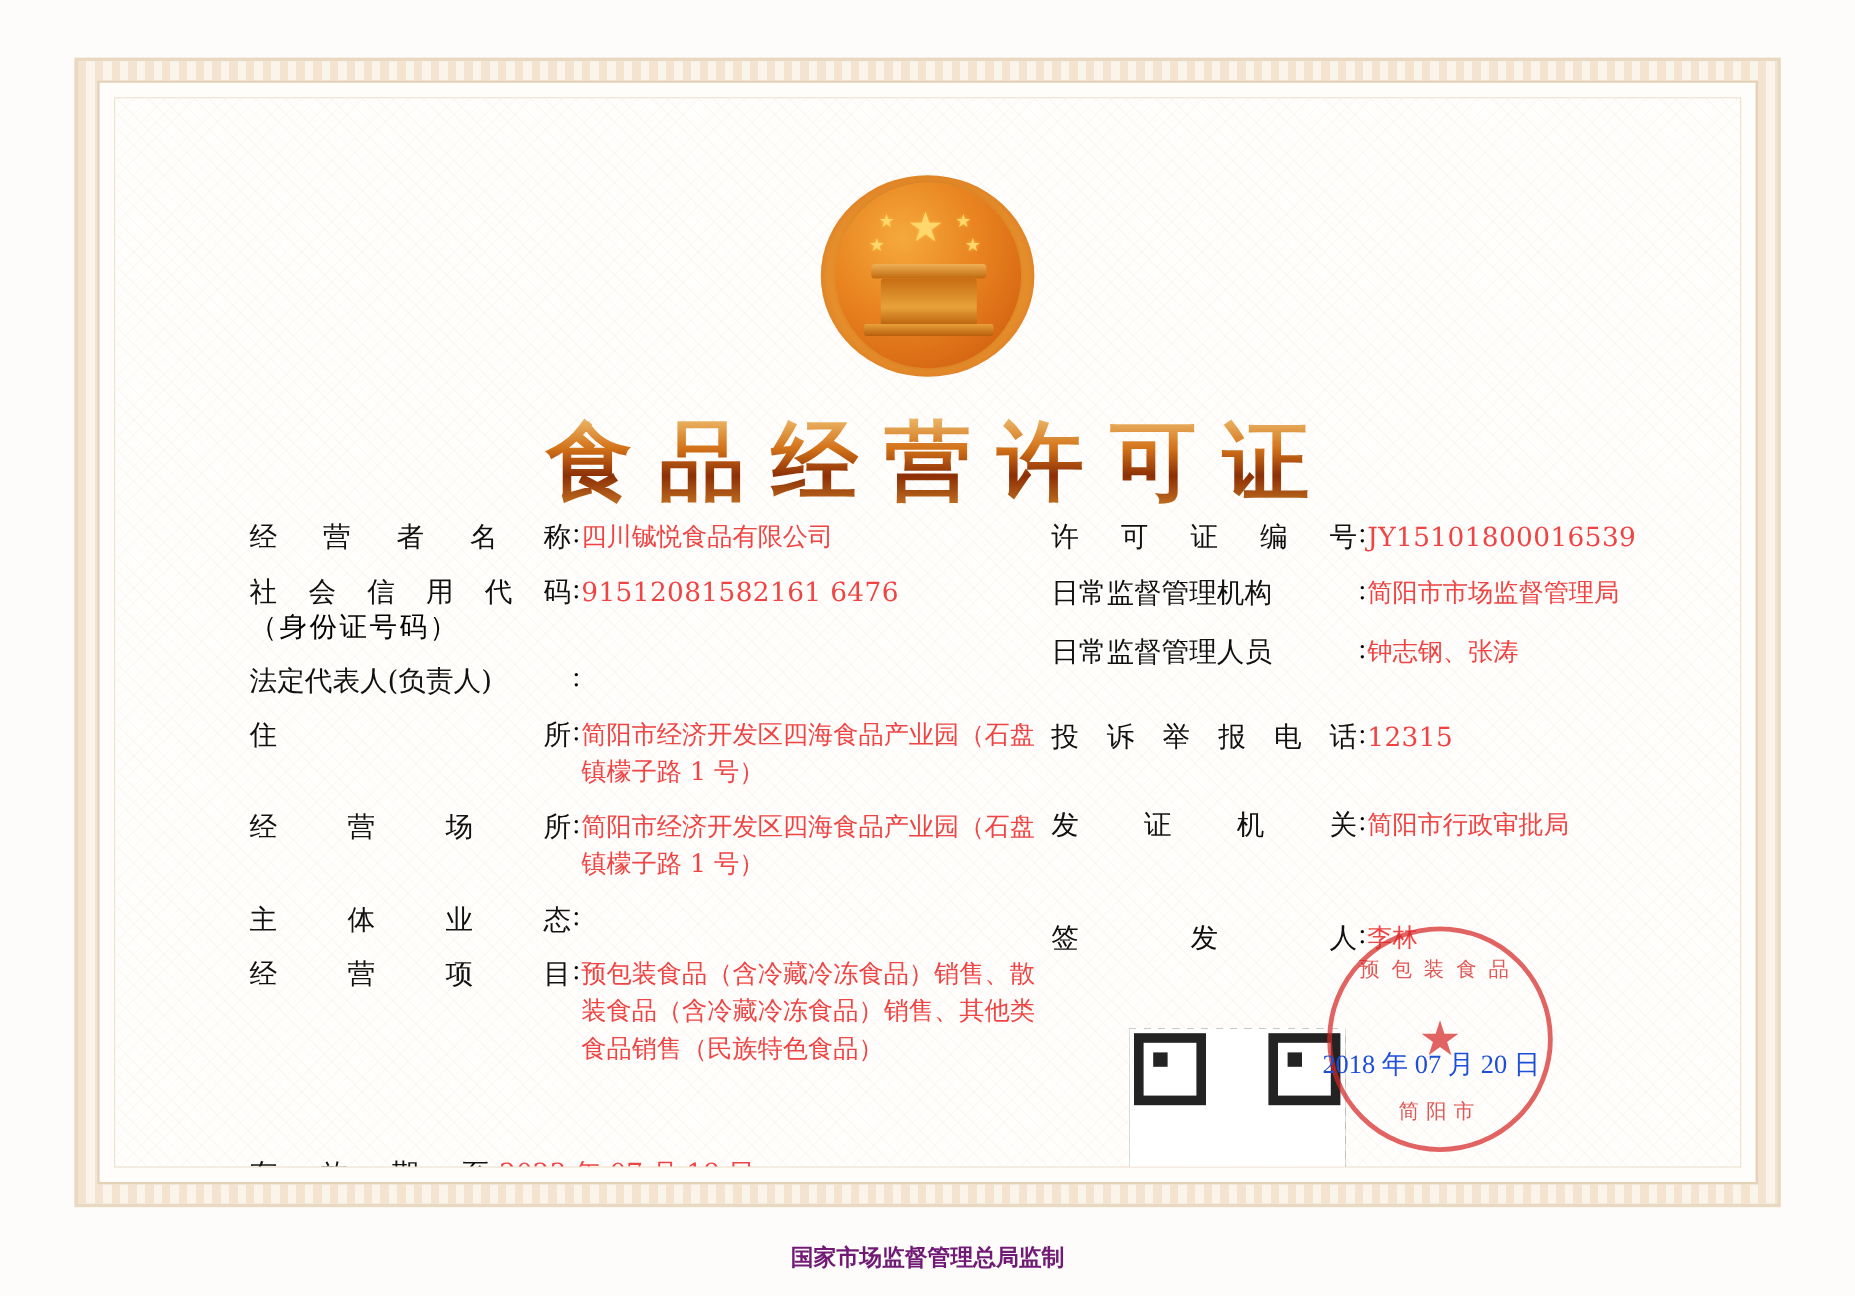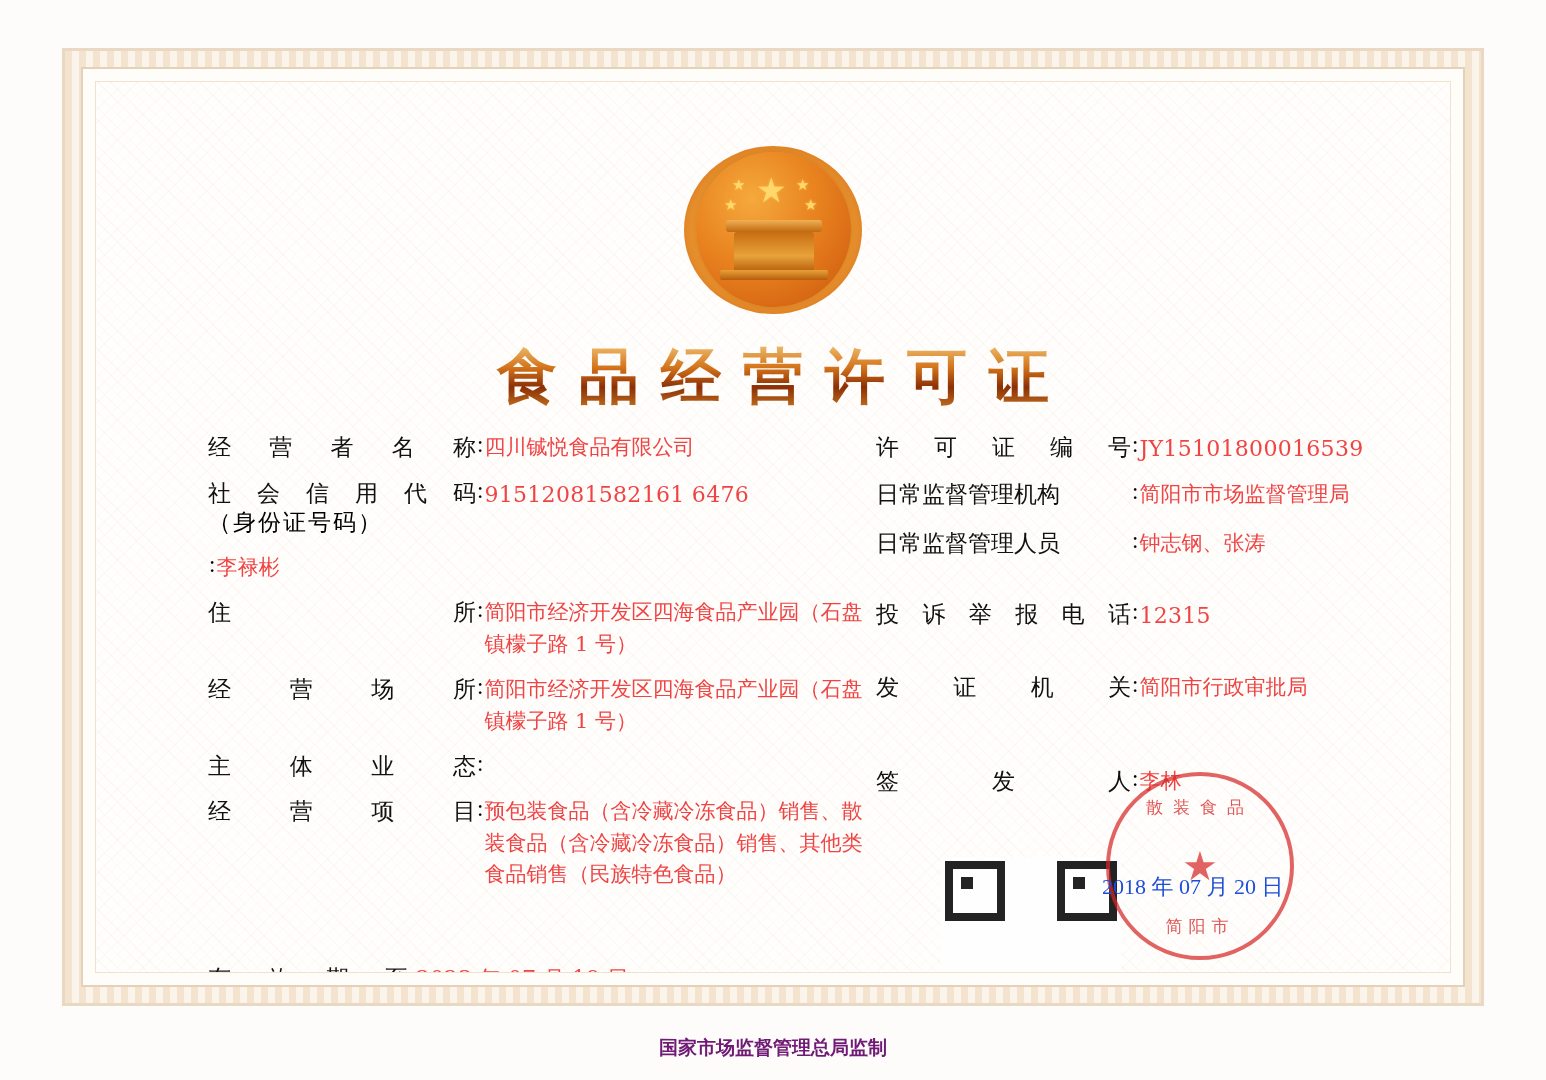--- a/index.html
+++ b/index.html
@@ -140,21 +140,21 @@
   .s4 { left: 126px; top: 54px; font-size: 15px; }
 
   
   .title {
     position: absolute;
     left: 0;
     right: 0;
     top: 255px;
     text-align: center;
     font-family: "DejaVu Serif", "Liberation Serif", serif;
-    font-size: 60px;
+    font-size: 72px;
     font-weight: bold;
     letter-spacing: 22px;
     text-indent: 22px;
     background: linear-gradient(180deg, #f7d58a 0%, #d3731a 38%, #8c2f06 62%, #d98e2c 100%);
     -webkit-background-clip: text;
     background-clip: text;
     color: transparent;
     -webkit-text-fill-color: transparent;
     text-shadow: none;
   }
@@ -352,22 +352,22 @@
                   <span>用</span>
                   <span>代</span>
                   <span>码</span>
               </span>
               <span class="colon">:</span>
               <span class="val num">91512081582161 6476</span>
             </div>
             <div class="sub-label">（身份证号码）</div>
 
             <div class="row">
-              <span class="colon">:</span>
-              <span class="val">李禄彬</span>
+              <span class="lbl plain" style="width:268px;">法定代表人(负责人)</span>
+              <span class="colon">:</span>
             </div>
 
             <div class="row">
               <span class="lbl sp-left">
                 <span>住</span>
                   <span>所</span>
               </span>
               <span class="colon">:</span>
               <span class="val">简阳市经济开发区四海食品产业园（石盘镇檬子路 1 号）</span>
             </div>
@@ -484,21 +484,21 @@
           <div class="finder f1">
               <i></i>
             </div>
           <div class="finder f2">
               <i></i>
             </div>
 
         </div>
 
         <div class="seal">
-          <div class="seal-text-top">散装食品</div>
+          <div class="seal-text-top">预包装食品</div>
           <div class="seal-star">★</div>
           <div class="seal-text-bottom">简阳市</div>
         </div>
 
         <div class="issue-date">2018 年 07 月 20 日</div>
 
       </div>
     </div>
   </div>
 

